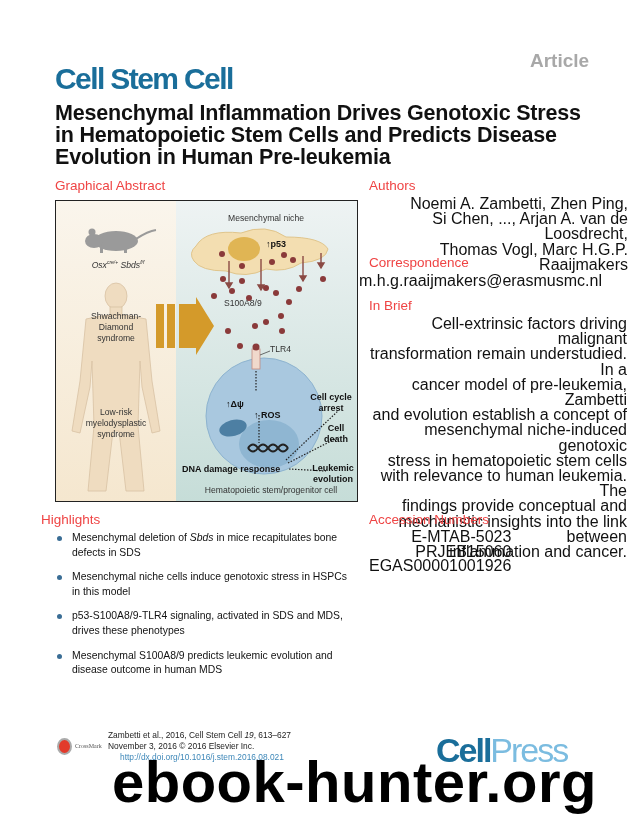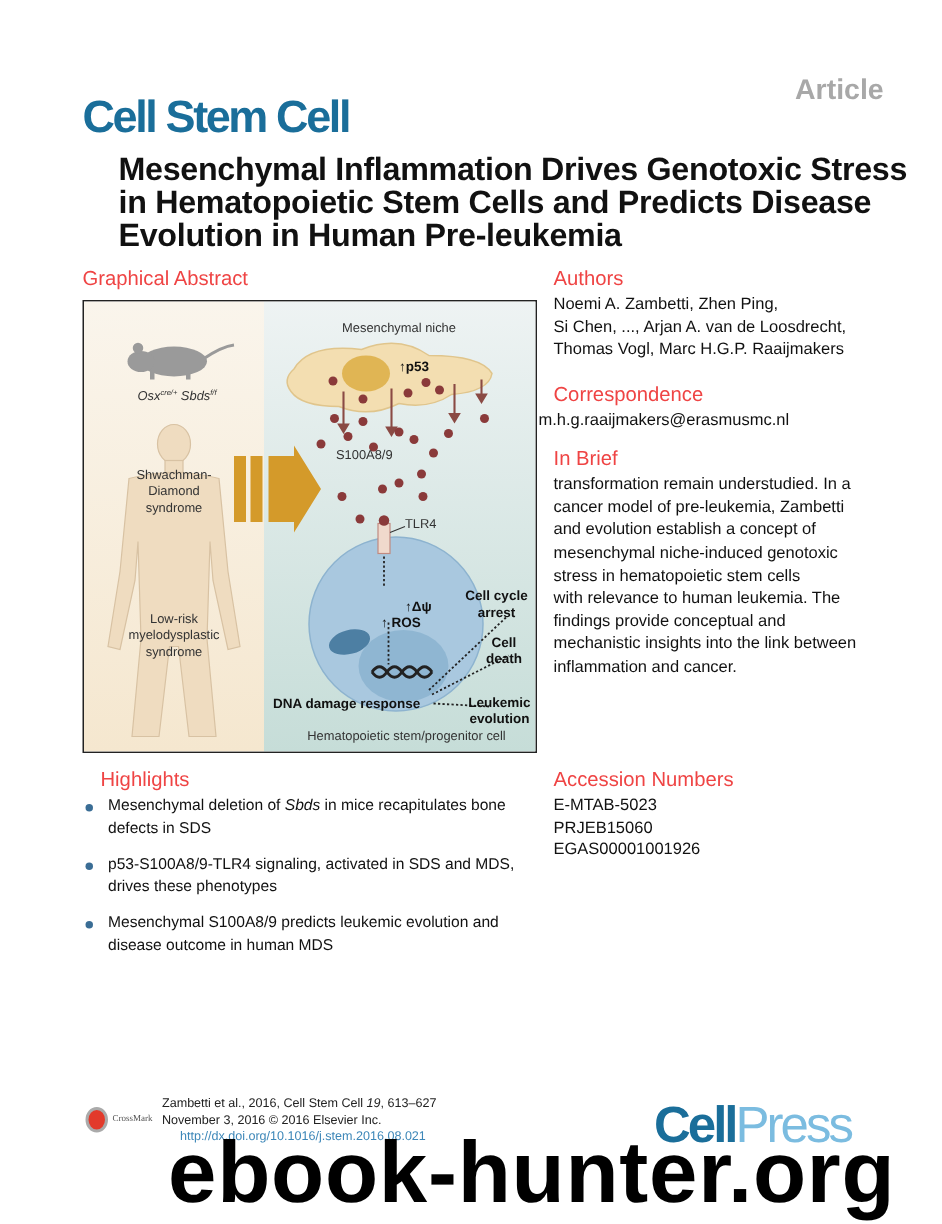--- a/index.html
+++ b/index.html
@@ -1,24 +1,24 @@
 <!DOCTYPE html>
 <html><head>
   <meta charset="utf-8">
   <style>
     * { box-sizing: border-box; margin: 0; padding: 0; }
     html, body { width: 628px; height: 816px; background: #ffffff; overflow: hidden; }
     body { position: relative; font-family: "Liberation Sans", sans-serif; color: #111; }
 
     .article-label { position: absolute; left: 530px; top: 50px; font-size: 19px; font-weight: bold; color: #a8a8a8; }
     .journal-logo { position: absolute; left: 55px; top: 62px; font-size: 30px; font-weight: bold; color: #1a6e9a; letter-spacing: -1.6px; }
-    .title { position: absolute; left: 55px; top: 102px; width: 540px; font-size: 21.5px; line-height: 22px; font-weight: bold; color: #111; letter-spacing: -0.2px; margin-left: 24px; }
+    .title { position: absolute; left: 55px; top: 102px; width: 540px; font-size: 21.5px; line-height: 22px; font-weight: bold; color: #111; letter-spacing: -0.2px; }
 
     .section-head { position: absolute; font-size: 13.5px; color: #ef4444; }
-    .body-text { position: absolute; font-size: 11px; line-height: 15.2px; color: #111; }
+    .body-text { position: absolute; font-size: 16px; line-height: 15.2px; color: #111; text-align: right; }
 
     
     .ga-box { position: absolute; left: 55px; top: 200px; width: 303px; height: 302px; border: 1.5px solid #222; overflow: hidden; }
     .ga-left { position: absolute; left: 0; top: 0; width: 120px; height: 100%; background: linear-gradient(180deg, #faf5ec 0%, #f5e7cf 100%); }
     .ga-right { position: absolute; left: 120px; top: 0; right: 0; height: 100%; background: linear-gradient(180deg, #eef3f3 0%, #c6ddd8 100%); }
     .ga-svg { position: absolute; left: 0; top: 0; }
     .ga-text { position: absolute; font-size: 8.6px; color: #333; text-align: center; line-height: 11px; }
     .ga-bold { position: absolute; font-size: 9px; font-weight: bold; color: #111; text-align: center; line-height: 11px; }
 
     .highlight-list { position: absolute; left: 55px; top: 531px; width: 300px; list-style: none; }
@@ -142,21 +142,21 @@
   </div>
   <div class="ga-text" style="left:12px; top:206px; width:96px;">
     <span>Low-risk</span><br>
     <span>myelodysplastic</span><br>
     <span>syndrome</span>
   </div>
   <div class="ga-text" style="left:160px; top:12px; width:100px;">Mesenchymal niche</div>
   <div class="ga-bold" style="left:210px; top:38px;">↑<span>p53</span></div>
   <div class="ga-text" style="left:168px; top:97px;">S100A8/9</div>
   <div class="ga-text" style="left:214px; top:143px;">TLR4</div>
-  <div class="ga-bold" style="left:170px; top:198px;margin-left:44px;">↑<span>Δψ</span></div>
+  <div class="ga-bold" style="left:170px; top:198px;">↑<span>Δψ</span></div>
   <div class="ga-bold" style="left:198px; top:209px;">↑ <span>ROS</span></div>
   <div class="ga-bold" style="left:126px; top:263px;">DNA damage response</div>
   <div class="ga-bold" style="left:253px; top:191px; width:44px;">
     <span>Cell cycle</span><br>
     <span>arrest</span>
   </div>
   <div class="ga-bold" style="left:265px; top:222px; width:30px;">
     <span>Cell</span><br>
     <span>death</span>
   </div>
@@ -172,36 +172,41 @@
   <div>Noemi A. Zambetti, Zhen Ping,</div>
   <div>Si Chen, ..., Arjan A. van de Loosdrecht,</div>
   <div>Thomas Vogl, Marc H.G.P. Raaijmakers</div>
 </div>
 
 <div class="section-head" style="left:369px; top:255px;">Correspondence</div>
 <a class="body-text" style="left:359px; top:273px; text-decoration:none; color:#111;">m.h.g.raaijmakers@erasmusmc.nl</a>
 
 <div class="section-head" style="left:369px; top:298px;">In Brief</div>
 <div class="body-text" style="left:369px; top:316px; width:258px;">
+  <div>Cell-extrinsic factors driving malignant</div>
   <div>transformation remain understudied. In a</div>
   <div>cancer model of pre-leukemia, Zambetti</div>
   <div>and evolution establish a concept of</div>
   <div>mesenchymal niche-induced genotoxic</div>
   <div>stress in hematopoietic stem cells</div>
   <div>with relevance to human leukemia. The</div>
   <div>findings provide conceptual and</div>
   <div>mechanistic insights into the link between</div>
   <div>inflammation and cancer.</div>
 </div>
 
-<div class="section-head" style="left:67px; top:512px;">Highlights</div>
+<div class="section-head" style="left:41px; top:512px;">Highlights</div>
 <ul class="highlight-list">
   <li>
     <span class="bullet"></span>
     <span>Mesenchymal deletion of </span><em>Sbds</em><span> in mice recapitulates bone defects in SDS</span>
+  </li>
+  <li>
+    <span class="bullet"></span>
+    <span>Mesenchymal niche cells induce genotoxic stress in HSPCs in this model</span>
   </li>
   <li>
     <span class="bullet"></span>
     <span>p53-S100A8/9-TLR4 signaling, activated in SDS and MDS, drives these phenotypes</span>
   </li>
   <li>
     <span class="bullet"></span>
     <span>Mesenchymal S100A8/9 predicts leukemic evolution and disease outcome in human MDS</span>
   </li>
 </ul>

